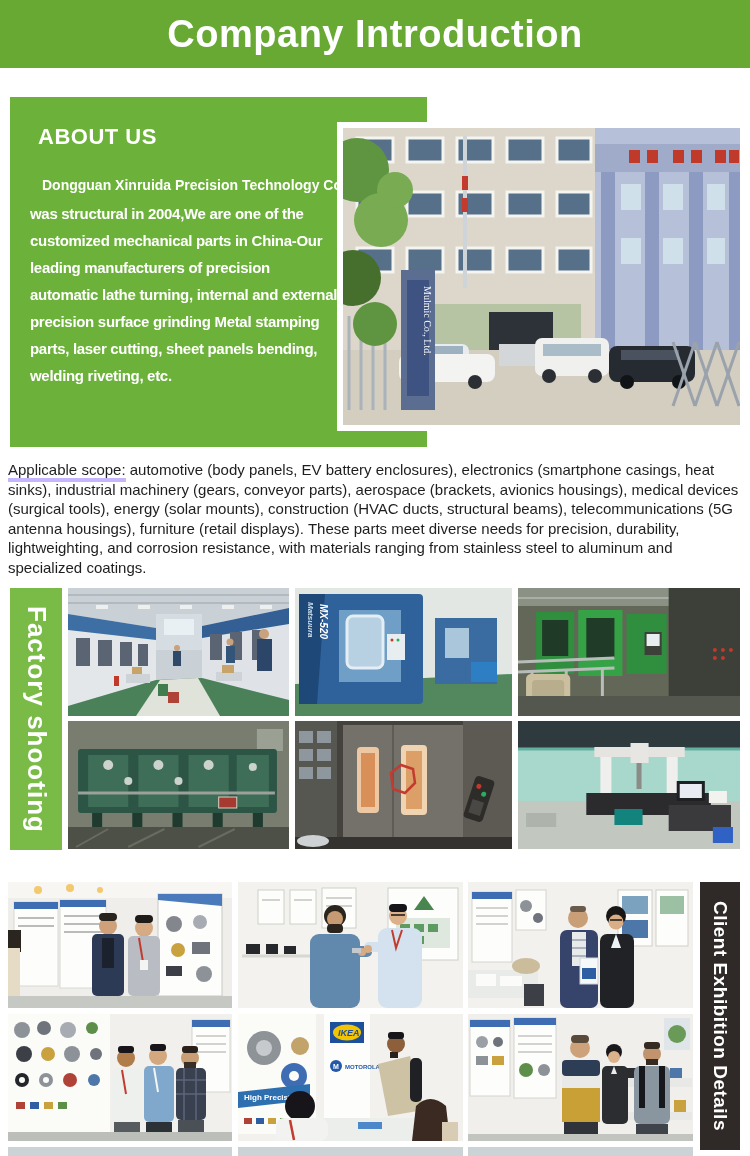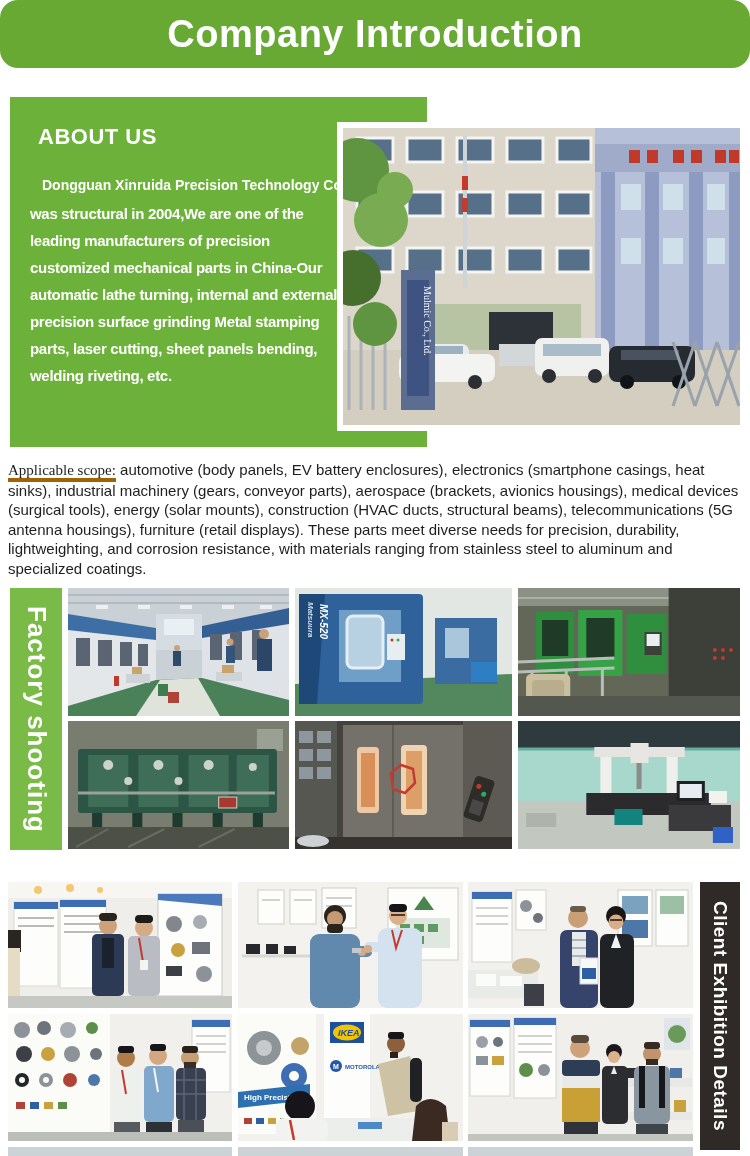--- a/index.html
+++ b/index.html
@@ -1,32 +1,32 @@
 <!DOCTYPE html>
 <html><head>
 <meta charset="utf-8">
 <style>
   html,body{margin:0;padding:0;background:#fff;}
   .page{position:relative;width:750px;height:1156px;background:#fff;overflow:hidden;
         font-family:"Liberation Sans",sans-serif;}
   .abs{position:absolute;}
   
   .banner{left:0;top:0;width:750px;height:68px;background:#68a933;display:flex;
-          align-items:center;justify-content:center;border-radius:18px;}
+          align-items:center;justify-content:center;}
   .banner h1{margin:0;color:#fff;font-size:38px;font-weight:bold;letter-spacing:.5px;}
   
   .about-green{left:10px;top:97px;width:417px;height:350px;background:#6cb13a;}
   .about-head{left:38px;top:124px;color:#fff;font-size:22px;font-weight:bold;letter-spacing:.5px;}
   .about-intro{left:42px;top:177px;color:#fff;font-size:14px;font-weight:bold;white-space:nowrap;}
   .about-lines{left:30px;top:200px;color:#fff;font-size:15px;font-weight:600;
                line-height:27px;letter-spacing:-0.3px;white-space:nowrap;}
   .about-photo{left:337px;top:122px;width:397px;height:297px;border:6px solid #fff;background:#ddd7cb;}
   
   .scope{left:8px;top:460px;width:738px;color:#1e1e1e;font-size:15px;line-height:19.5px;}
-  .scope .lbl{border-bottom:4px solid #a16207;font-family:Liberation Serif, serif;}
+  .scope .lbl{border-bottom:4px solid #c4b5fd;}
   
   .fbar{left:10px;top:588px;width:52px;height:262px;background:#7abb47;display:flex;
         align-items:center;justify-content:center;}
   .fbar span{writing-mode:vertical-rl;color:#fff;font-size:26px;font-weight:bold;letter-spacing:1px;white-space:nowrap;}
   
   .cbar{left:700px;top:882px;width:40px;height:268px;background:#2f2a27;display:flex;
         align-items:center;justify-content:center;}
   .cbar span{writing-mode:vertical-rl;color:#fff;font-size:19px;font-weight:bold;letter-spacing:.5px;white-space:nowrap;}
   .ph{position:absolute;overflow:hidden;background:#e8e8e4;}
   .ph svg{display:block;width:100%;height:100%;}
@@ -39,22 +39,22 @@
 
   <div class="abs banner">
     <h1>Company Introduction</h1>
   </div>
 
   <div class="abs about-green"></div>
   <div class="abs about-head">ABOUT US</div>
   <div class="abs about-intro">Dongguan Xinruida Precision Technology Co., Ltd.</div>
   <div class="abs about-lines">
     <div>was structural in 2004,We are one of the</div>
+    <div>customized mechanical parts in China-Our</div>
     <div>leading manufacturers of precision</div>
-    <div>customized mechanical parts in China-Our</div>
     <div>automatic lathe turning, internal and external</div>
     <div>precision surface grinding Metal stamping</div>
     <div>parts, laser cutting, sheet panels bending,</div>
     <div>welding riveting, etc.</div>
   </div>
 
   <div class="abs ph about-photo">
     <svg viewBox="0 0 397 297" preserveAspectRatio="none">
       <rect width="397" height="297" fill="#ddd7cb"></rect>
 

